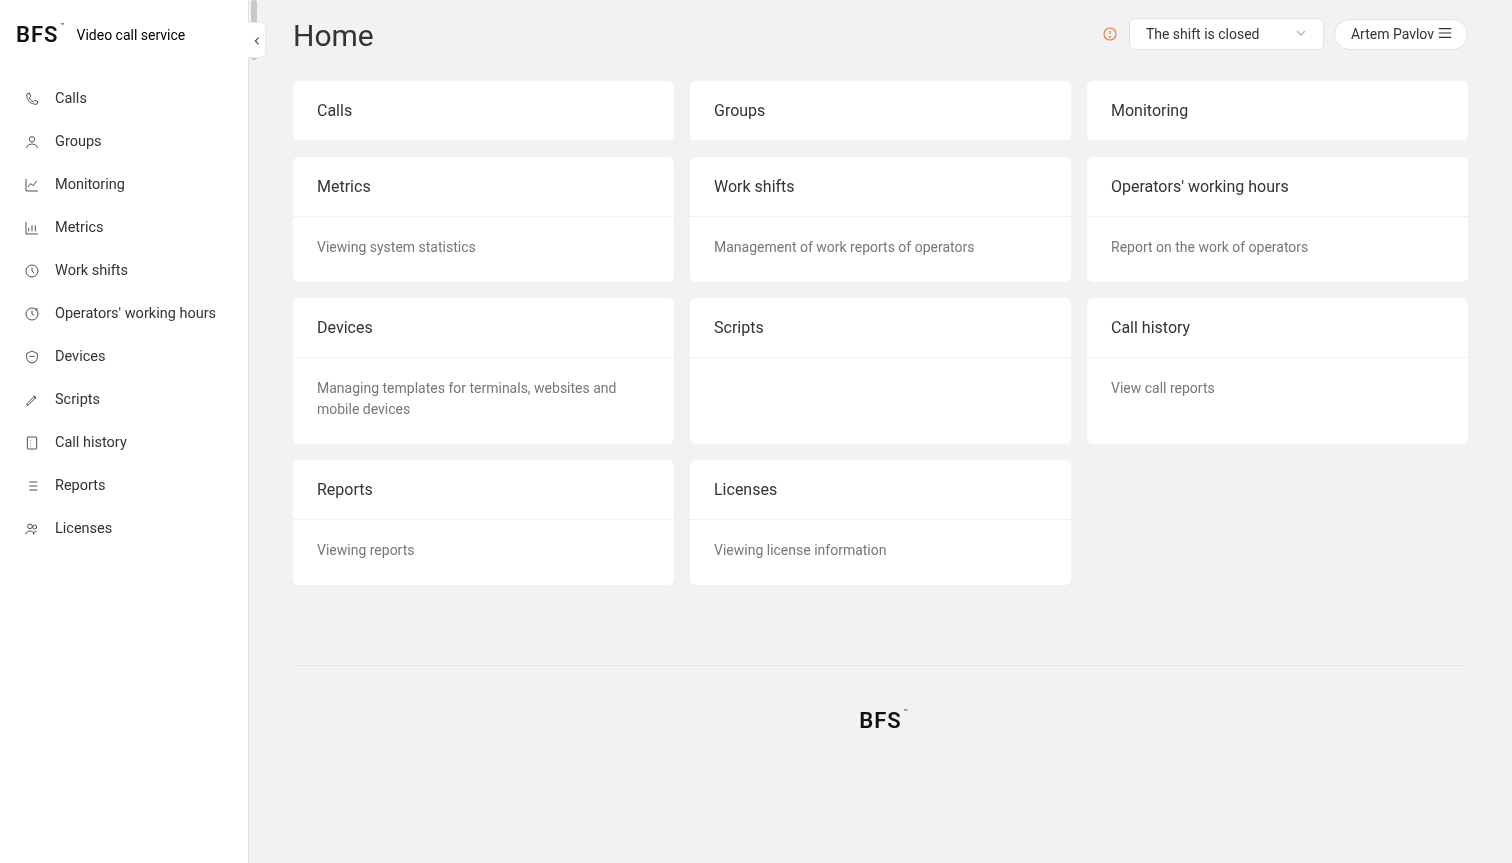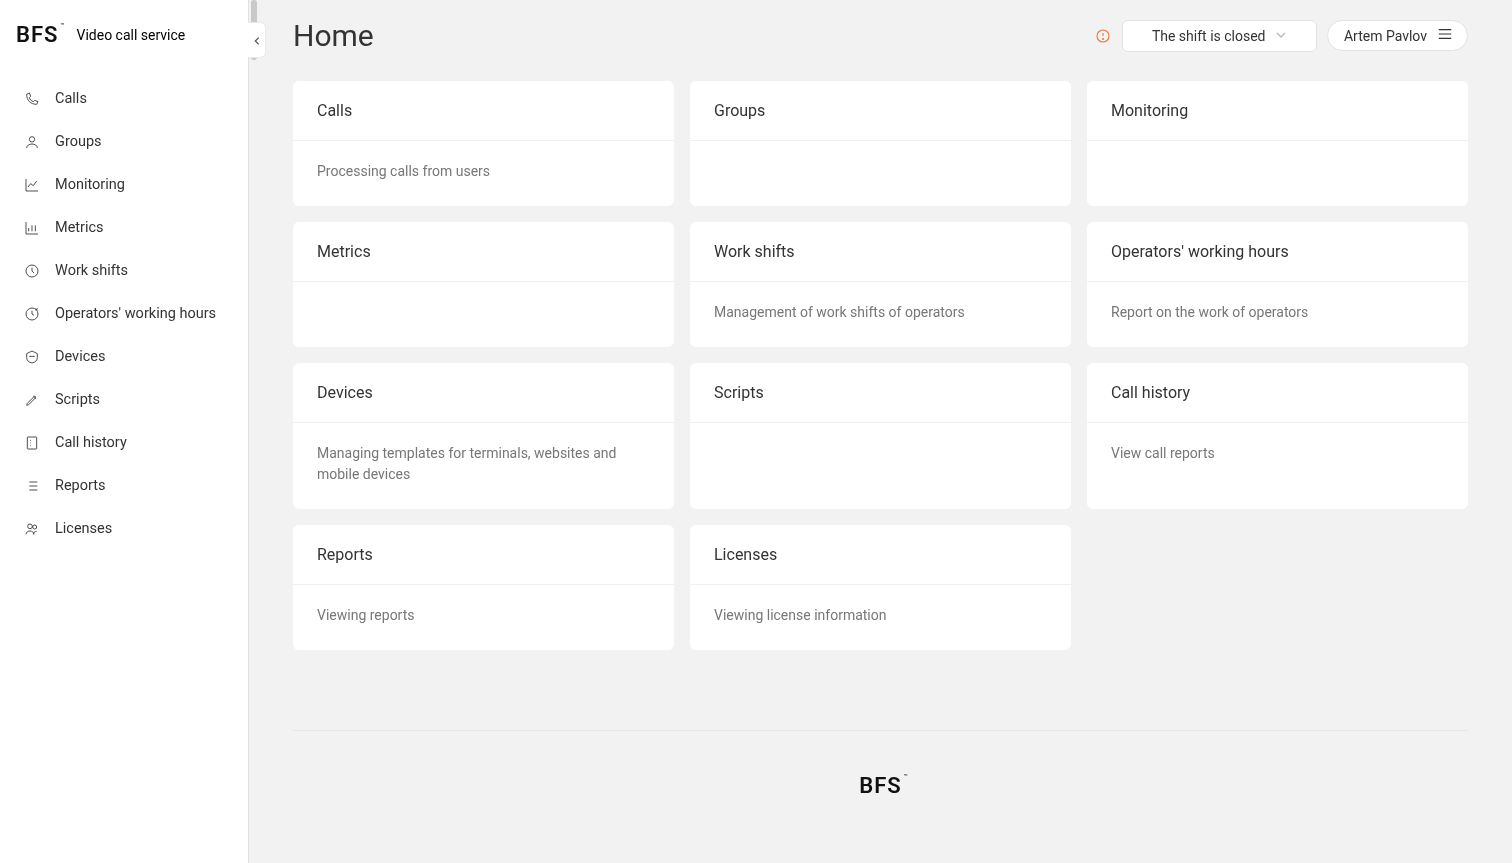--- a/index.html
+++ b/index.html
@@ -114,21 +114,21 @@
       position: absolute;
       left: 2px;
       top: 0;
       width: 6px;
       height: 60px;
       background: #c9c9c9;
       border-radius: 3px;
     }
     .topbar {
       display: flex;
-      align-items: center;
+      align-items: flex-start;
       justify-content: space-between;
       padding: 18px 44px 18px 44px;
     }
     .page-title {
       font-size: 30px;
       font-weight: 400;
       color: #333;
     }
     .topbar-right {
       display: flex;
@@ -147,37 +147,37 @@
       fill: none;
       stroke-width: 1.5;
     }
     .shift-select {
       display: flex;
       align-items: center;
       justify-content: space-between;
       background: #fff;
       border: 1px solid #e2e2e2;
       border-radius: 6px;
-      padding: 7px 29px;
+      padding: 7px 16px;
       font-size: 14px;
       color: #333;
       width: 195px;
       cursor: pointer;
     }
     .shift-select svg {
       width: 12px;
       height: 12px;
       stroke: #bbb;
       fill: none;
       stroke-width: 1.5;
     }
     .user-pill {
       display: flex;
       align-items: center;
-      gap: 10px;
+      gap: 3px;
       background: #fff;
       border: 1px solid #e2e2e2;
       border-radius: 20px;
       padding: 6px 14px 6px 16px;
       font-size: 14px;
       color: #333;
       cursor: pointer;
     }
     .user-pill svg {
       width: 16px;
@@ -384,34 +384,34 @@
               <path d="M2 2h14M2 7h14M2 12h14"></path>
             </svg>
         </span>
       </div>
     </div>
   </div>
 
   <div class="cards-grid">
     <div class="card">
       <div class="card-title">Calls</div>
-      <div class="card-desc">Processing calls from users</div>
     </div>
     <div class="card">
       <div class="card-title">Groups</div>
     </div>
     <div class="card">
       <div class="card-title">Monitoring</div>
     </div>
     <div class="card">
       <div class="card-title">Metrics</div>
+      <div class="card-desc">Viewing system statistics</div>
     </div>
     <div class="card">
       <div class="card-title">Work shifts</div>
-      <div class="card-desc">Management of work shifts of operators</div>
+      <div class="card-desc">Management of work reports of operators</div>
     </div>
     <div class="card">
       <div class="card-title">Operators' working hours</div>
       <div class="card-desc">Report on the work of operators</div>
     </div>
     <div class="card">
       <div class="card-title">Devices</div>
       <div class="card-desc">Managing templates for terminals, websites and mobile devices</div>
     </div>
     <div class="card">

